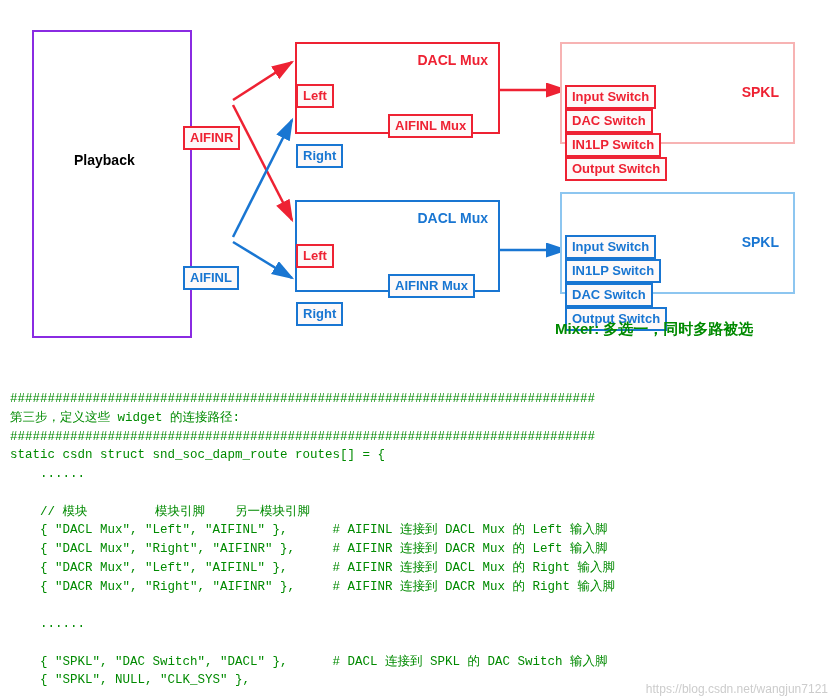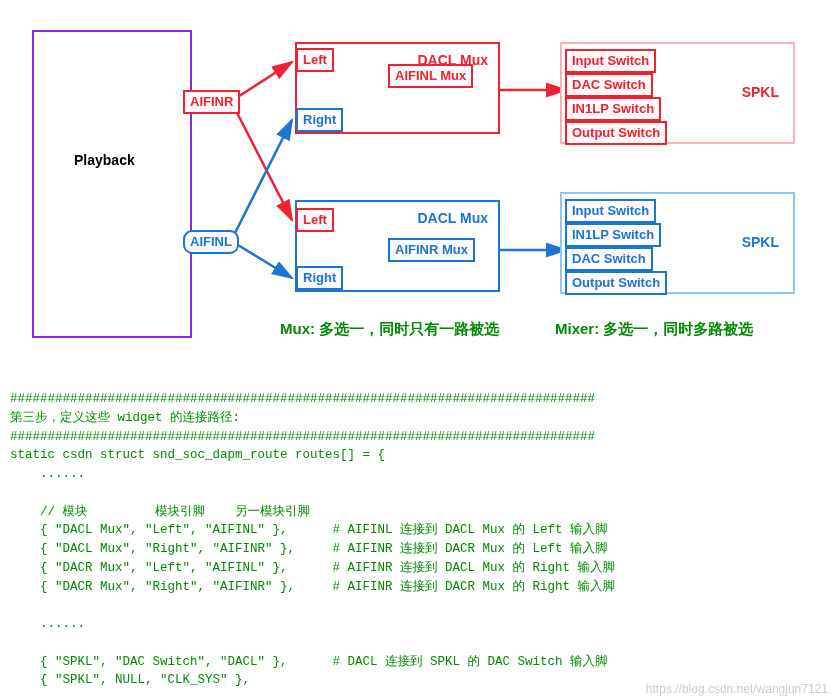--- a/index.html
+++ b/index.html
@@ -27,20 +27,21 @@
     white-space: nowrap;
   }
   .small-box {
     position: absolute;
     font-size: 13px;
     font-weight: bold;
     background: #fdf9f9;
     box-sizing: border-box;
     padding: 2px 5px;
     line-height: 16px;
+    margin-top: 36px;
   }
   .red-border { border: 2px solid #e23; color:#e23;}
   .blue-border { border: 2px solid #1976d2; color:#1976d2;}
   .purple-border { border: 2px solid #8a2be2; }
   .pink-border { border: 2px solid #f7b3b3; }
   .lightblue-border { border: 2px solid #8dc6f0; }
   .red-text { color: #e23; }
   .blue-text { color: #1976d2; }
   .green-text { color: #008a00; }
   svg { position:absolute; left:0; top:0; pointer-events:none; }
@@ -93,28 +94,28 @@
 
     <line x1="500" y1="90" x2="566" y2="90" stroke="#e23" stroke-width="2.5" marker-end="url(#ar-red)"></line>
 
     <line x1="500" y1="250" x2="566" y2="250" stroke="#1976d2" stroke-width="2.5" marker-end="url(#ar-blue)"></line>
   </svg>
 
   <div class="box purple-border" style="left:32px; top:30px; width:160px; height:308px;">
     <div class="label" style="left:40px; top:120px; color:#000;">Playback</div>
   </div>
   <div class="small-box red-border red-text" style="left:183px; top:90px;text-align:right;">AIFINR</div>
-  <div class="small-box blue-border blue-text" style="left:183px; top:230px;border-radius:9px;">AIFINL</div>
+  <div class="small-box blue-border blue-text" style="left:183px; top:230px;">AIFINL</div>
 
   <div class="box red-border" style="left:295px; top:42px; width:205px; height:92px;">
     <div class="label red-text" style="right:10px; top:8px;">DACL Mux</div>
   </div>
   <div class="small-box red-border red-text" style="left:296px; top:48px;">Left</div>
   <div class="small-box blue-border blue-text" style="left:296px; top:108px;">Right</div>
-  <div class="small-box red-border red-text" style="left:388px; top:64px;">AIFINL Mux</div>
+  <div class="small-box red-border red-text" style="left:388px; top:78px;">AIFINL Mux</div>
 
   <div class="box blue-border" style="left:295px; top:200px; width:205px; height:92px;">
     <div class="label blue-text" style="right:10px; top:8px;">DACL Mux</div>
   </div>
   <div class="small-box red-border red-text" style="left:296px; top:208px;">Left</div>
   <div class="small-box blue-border blue-text" style="left:296px; top:266px;">Right</div>
   <div class="small-box blue-border blue-text" style="left:388px; top:238px;">AIFINR Mux</div>
 
   <div class="box pink-border" style="left:560px; top:42px; width:235px; height:102px;">
     <div class="label red-text" style="right:14px; top:40px;">SPKL</div>
@@ -125,21 +126,20 @@
   <div class="small-box red-border red-text" style="left:565px; top:121px;">Output Switch</div>
 
   <div class="box lightblue-border" style="left:560px; top:192px; width:235px; height:102px;">
     <div class="label blue-text" style="right:14px; top:40px;">SPKL</div>
   </div>
   <div class="small-box blue-border blue-text" style="left:565px; top:199px;">Input Switch</div>
   <div class="small-box blue-border blue-text" style="left:565px; top:223px;">IN1LP Switch</div>
   <div class="small-box blue-border blue-text" style="left:565px; top:247px;">DAC Switch</div>
   <div class="small-box blue-border blue-text" style="left:565px; top:271px;">Output Switch</div>
 
-  <div class="caption green-text" style="left:280px; top:320px;">Mux: 多选一，同时只有一路被选</div>
   <div class="caption green-text" style="left:555px; top:320px;">Mixer: 多选一，同时多路被选</div>
 
   <div class="code-block"><span>##############################################################################</span>
 <span>第三步，定义这些 widget 的连接路径:</span>
 <span>##############################################################################</span>
 <span>static csdn struct snd_soc_dapm_route routes[] = {</span>
 <span>    ......</span>
 
 <span>    // 模块         模块引脚    另一模块引脚</span>
 <span>    { "DACL Mux", "Left", "AIFINL" },      # AIFINL 连接到 DACL Mux 的 Left 输入脚</span>

